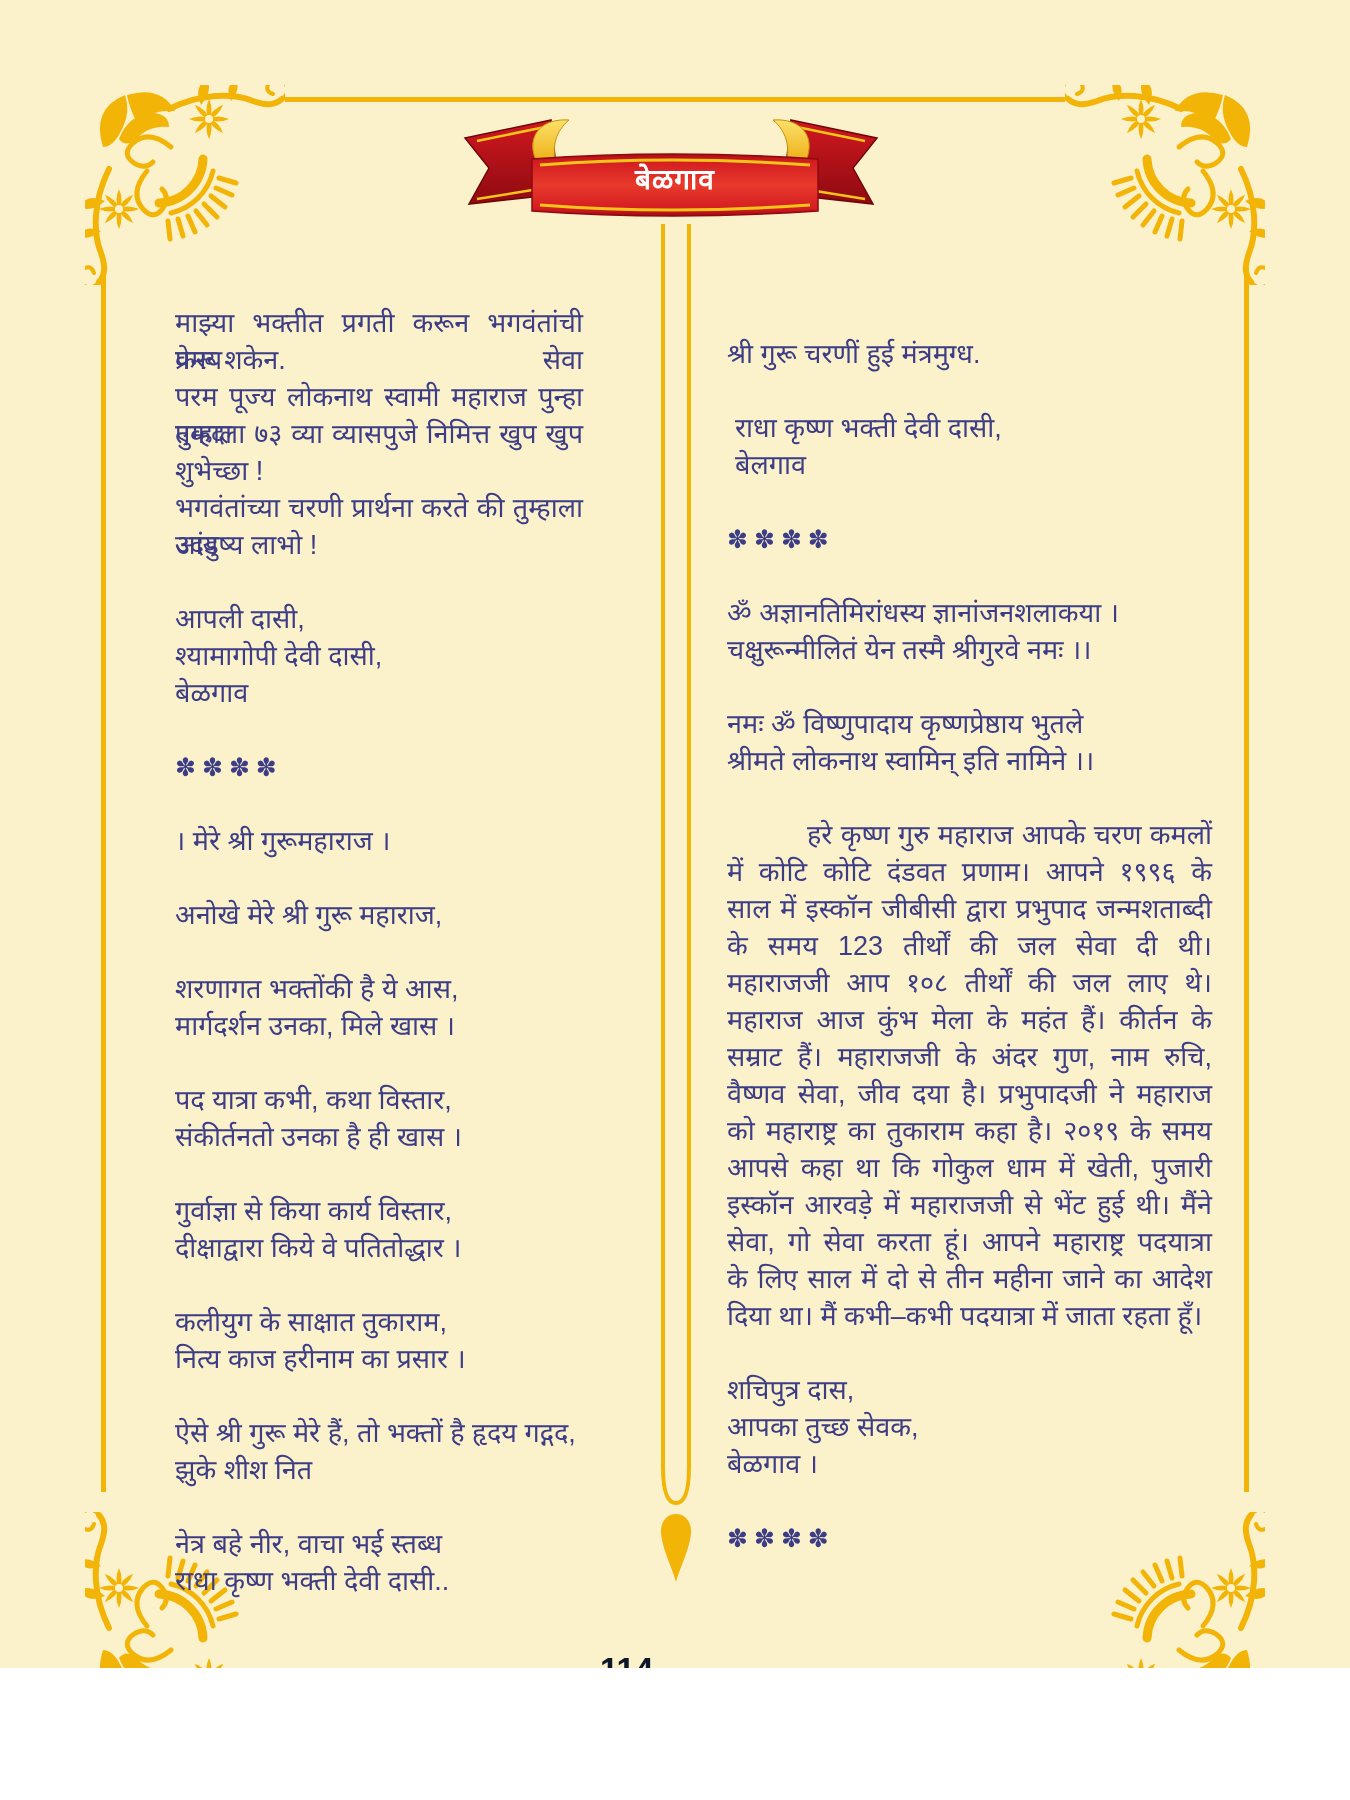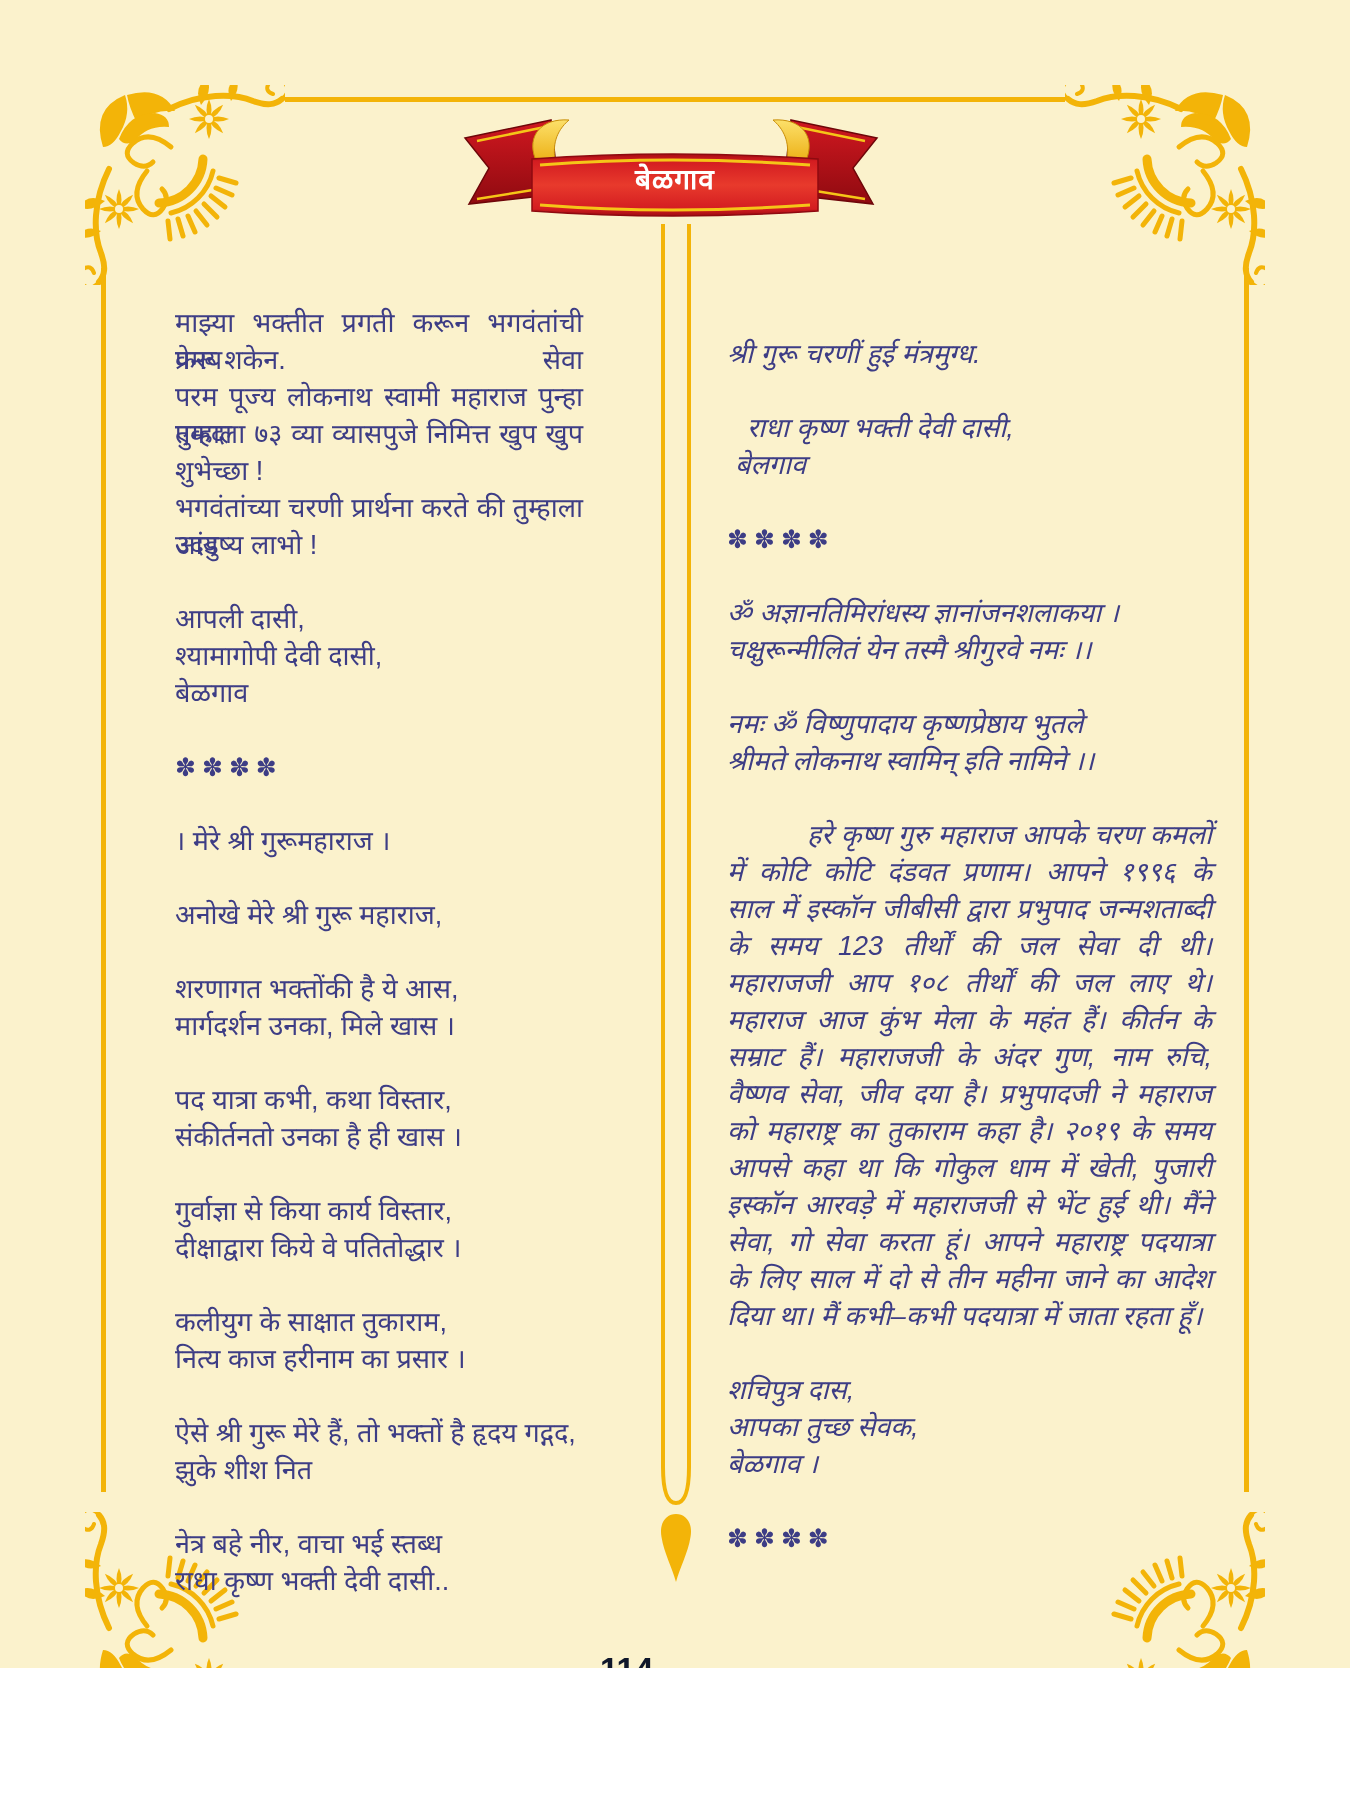--- a/index.html
+++ b/index.html
@@ -19,21 +19,21 @@
   #corner-br{left:1065px;top:1512px;transform:scale(-1,-1);}
 
   #ribbon{position:absolute;left:455px;top:112px;width:432px;height:110px;}
   #ribbon-label{position:absolute;left:535px;top:155px;width:280px;height:50px;line-height:50px;
     text-align:center;color:#FFFFFF;font-weight:bold;font-size:28px;letter-spacing:1px;}
 
   #divider{position:absolute;left:648px;top:224px;width:56px;height:1365px;}
 
   .col{position:absolute;}
   #col-left{left:175px;top:305px;width:408px;}
-  #col-right{left:727px;top:336px;width:485px;font-style:italic;}
+  #col-right{left:727px;top:336px;width:485px;}
   .line{height:37px;line-height:37px;font-size:27px;color:#3D3D85;white-space:nowrap;}
   .line.just{white-space:normal;text-align:justify;text-align-last:justify;}
   .line.sep{font-size:25px;font-weight:600;letter-spacing:6px;}
 
   #page-number{position:absolute;left:600px;top:1650px;width:150px;height:40px;line-height:40px;
     text-align:left;color:#0f172a;font-weight:bold;font-size:33px;}
 </style>
 </head>
 <body>
 
@@ -324,21 +324,21 @@
       <div class="line"></div>
       <div class="line">ऐसे श्री गुरू मेरे हैं, तो भक्तों है हृदय गद्गद,</div>
       <div class="line">झुके शीश नित</div>
       <div class="line"></div>
       <div class="line">नेत्र बहे नीर, वाचा भई स्तब्ध</div>
       <div class="line">राधा कृष्ण भक्ती देवी दासी..</div>
     </div>
   <div class="col" id="col-right">
       <div class="line">श्री गुरू चरणीं हुई मंत्रमुग्ध.</div>
       <div class="line"></div>
-      <div class="line" style="text-indent: 8px; margin-left: 12px;">राधा कृष्ण भक्ती देवी दासी,</div>
+      <div class="line" style="text-indent: 8px;">राधा कृष्ण भक्ती देवी दासी,</div>
       <div class="line" style="text-indent: 8px;">बेलगाव</div>
       <div class="line"></div>
       <div class="line sep">✽✽✽✽</div>
       <div class="line"></div>
       <div class="line">ॐ अज्ञानतिमिरांधस्य ज्ञानांजनशलाकया ।</div>
       <div class="line">चक्षुरून्मीलितं येन तस्मै श्रीगुरवे नमः ।।</div>
       <div class="line"></div>
       <div class="line">नमः ॐ विष्णुपादाय कृष्णप्रेष्ठाय भुतले</div>
       <div class="line">श्रीमते लोकनाथ स्वामिन् इति नामिने ।।</div>
       <div class="line"></div>

